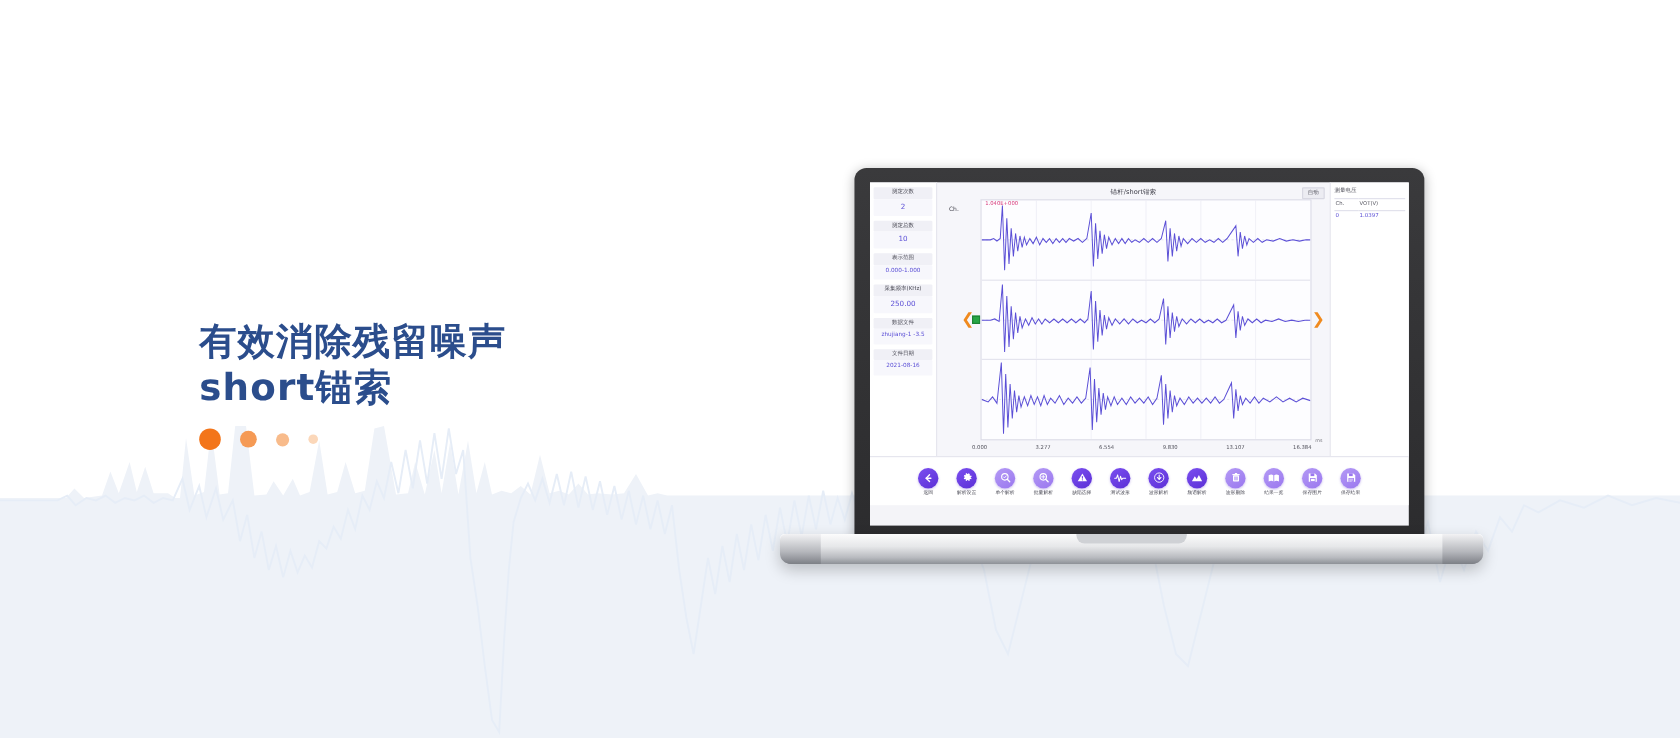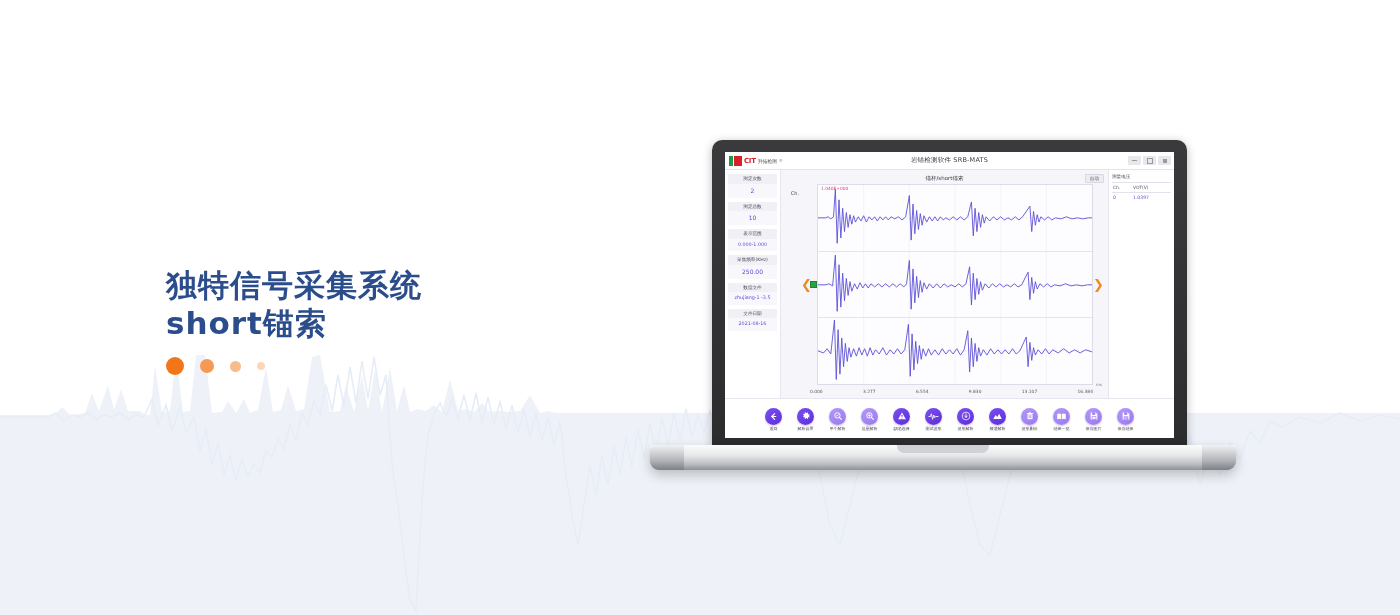--- a/index.html
+++ b/index.html
@@ -176,57 +176,34 @@
     L470 66 L476 38 L482 68 L488 42 L494 70 L500 46 L506 74 L512 50 L518 78 L524 54 L530 82 L536 58 L542 86 L548 62 L554 90
     L560 66 L566 120 L572 160 L578 190 L584 150 L590 110 L596 140 L602 100 L608 130 L614 90 L620 120 L626 82 L632 112 L638 74
     L644 104 L650 68 L656 98 L662 62 L668 92 L674 58 L680 86 L686 54 L692 82 L698 60 L704 78 L710 56 L716 74 L722 60 L728 70
     L740 66 L760 64 L780 66 L800 62 L820 120 L830 170 L840 190 L850 150 L860 110 L870 80 L880 64 L900 62 L920 66 L940 60
     L960 100 L970 150 L980 190 L990 200 L1000 160 L1010 120 L1020 80 L1030 60 L1044 64 L1060 58 L1076 66 L1090 58 L1100 70
     L1110 56 L1120 74 L1130 58 L1140 80 L1150 60 L1160 90 L1170 66 L1180 110 L1190 80 L1200 130 L1210 96 L1220 120 L1230 88
     L1240 104 L1250 76 L1260 88 L1270 66 L1282 72 L1300 62 L1320 68 L1340 58 L1360 66 L1380 60 L1400 64"></path>
 </svg>
 
 <div id="promo">
-  <div class="line">独特信号采集系统</div>
+  <div class="line">有效消除残留噪声</div>
   <div class="line">short锚索</div>
   <div class="dots">
     <span class="dot dot-0"></span>
     <span class="dot dot-1"></span>
     <span class="dot dot-2"></span>
     <span class="dot dot-3"></span>
   </div>
 </div>
 
 <div id="laptop">
   <div id="lid">
     <div id="screen">
 
-      <div id="titlebar">
-        <div id="logo">
-          <span id="logo-mark">
-            <span class="bar-g"></span>
-              <span class="bar-r"></span>
-          </span>
-          <span id="logo-cit">CIT</span>
-          <span id="logo-cn">升拓检测</span>
-          <span id="logo-tm">®</span>
-        </div>
-        <div id="app-title">岩锚检测软件 SRB-MATS</div>
-        <div id="wincontrols">
-          <span class="wc wc-min">
-              <i></i>
-            </span>
-          <span class="wc wc-max">
-              <i></i>
-            </span>
-          <span class="wc wc-close">
-              <i></i>
-            </span>
-        </div>
-      </div>
 
       <div id="appbody">
 
         <div id="sidebar">
           <div class="field">
             <div class="flabel">测定次数</div>
             <div class="fvalue">2</div>
           </div>
           <div class="field">
             <div class="flabel">测定总数</div>

